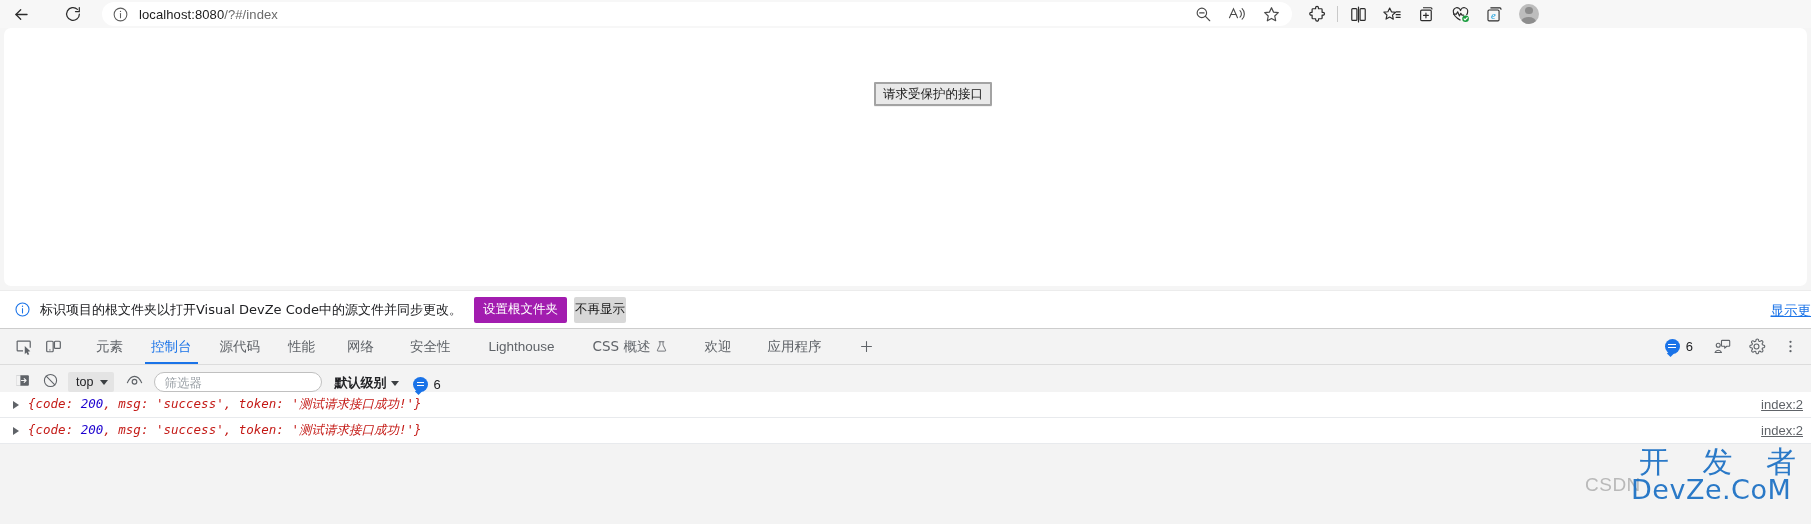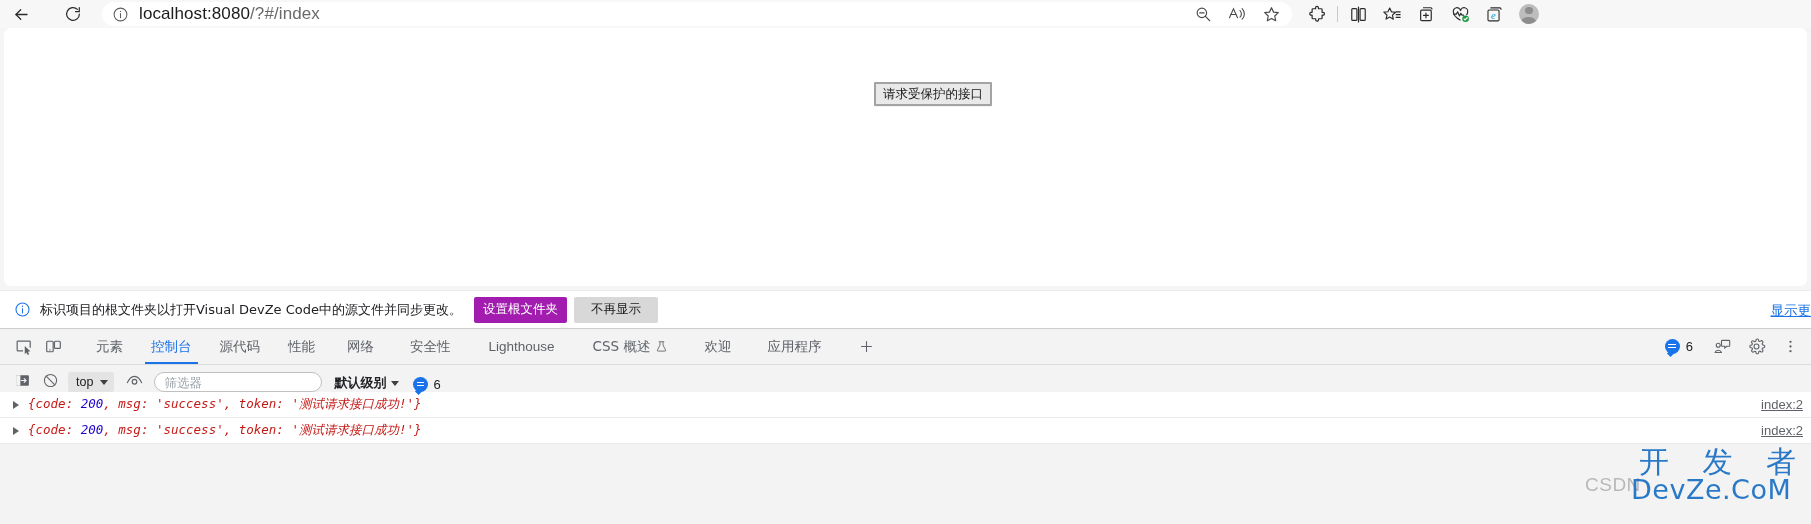--- a/index.html
+++ b/index.html
@@ -35,21 +35,21 @@
     display: flex; align-items: center;
     padding: 0 8px 0 10px;
     position: relative;
     max-width: 1190px;
   }
   .omnibox .info-ico {
     width: 17px; height: 17px; flex: 0 0 auto;
     color: #5d5d5d; margin-right: 10px;
   }
   .url-text {
-    font-size: 17px; color: #6b6b6b; white-space: nowrap;
+    font-size: 13px; color: #6b6b6b; white-space: nowrap;
     letter-spacing: .1px;
   }
   .url-text .host { color: #1c1c1c; }
   .omnibox-actions { margin-left: auto; display: flex; align-items: center; gap: 16px; padding-right: 4px;}
   .omnibox-actions .ico { width: 18px; height: 18px; color: #4a4a4a; }
 
   .tool-actions {
     display: flex; align-items: center; gap: 0px;
     flex: 0 0 auto; padding-right: 2px;
   }
@@ -114,21 +114,21 @@
     margin-left: 12px;
     background: #a21caf; color: #fff;
     font-size: 12.5px; padding: 4px 9px 5px;
     border: none; border-radius: 2px;
     font-family: "DejaVu Sans", "Liberation Sans", sans-serif;
     cursor: pointer; white-space: nowrap;
   }
   .btn-secondary {
     margin-left: 7px;
     background: #d8d8d8; color: #1a1a1a;
-    font-size: 12.5px; padding: 4px 17px 5px;
+    font-size: 12.5px; padding: 4px 1px 5px;
     border: none; border-radius: 2px;
     font-family: "DejaVu Sans", "Liberation Sans", sans-serif;
     cursor: pointer; white-space: nowrap;
   }
   .infobar-more {
     position: absolute; right: 0px; top: 11px;
     color: #1a73e8; font-size: 13.5px;
     text-decoration: underline;
     white-space: nowrap;
     font-family: "DejaVu Sans", "Liberation Sans", sans-serif;

